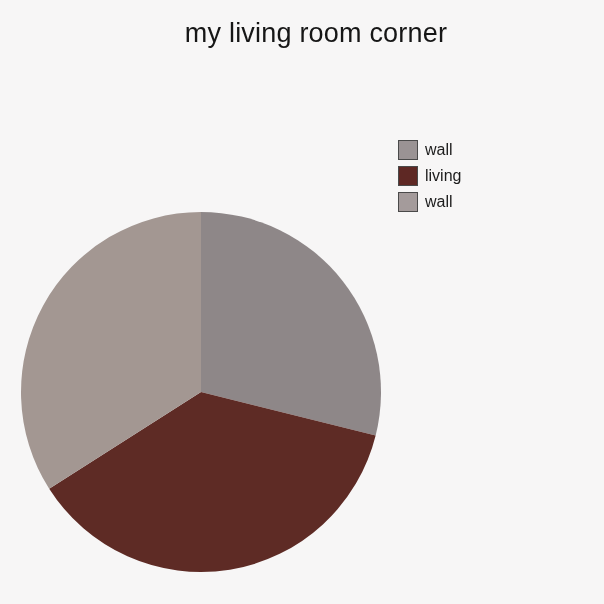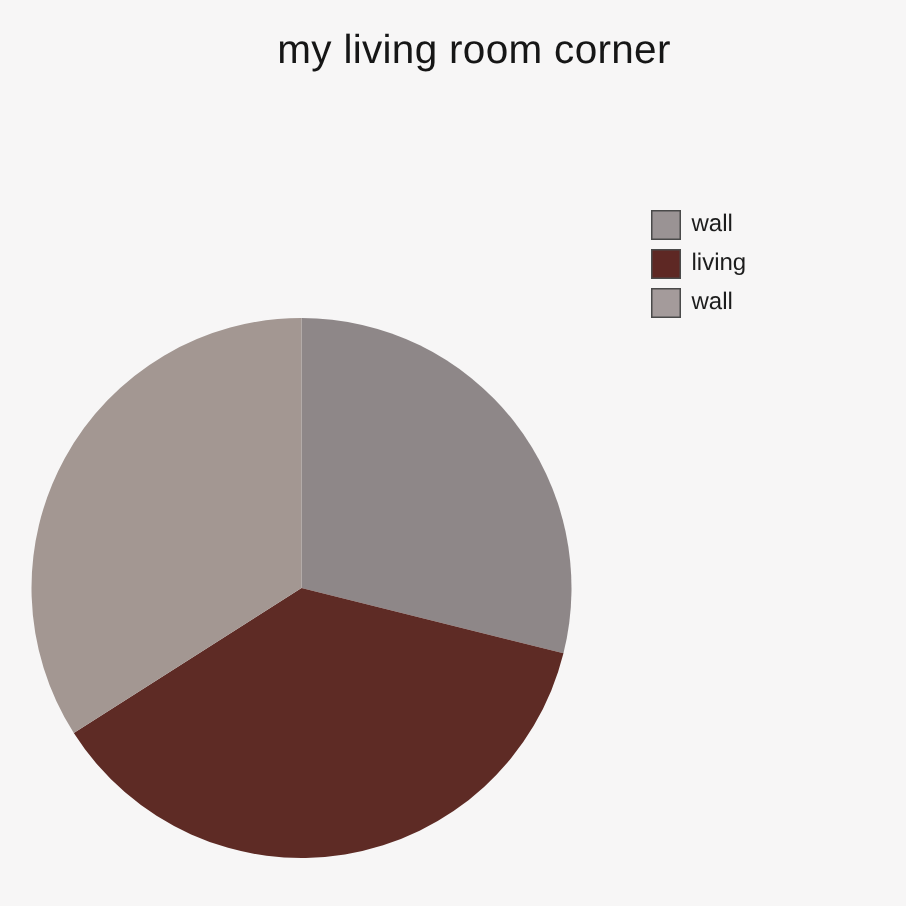--- a/index.html
+++ b/index.html
@@ -33,21 +33,20 @@
   .legend {
     position: absolute;
     left: 398px;
     top: 140px;
   }
   .legend-entry {
     display: flex;
     align-items: center;
     height: 20px;
     margin-bottom: 6px;
-    margin-left: 36px;
   }
   .legend-swatch {
     width: 20px;
     height: 20px;
     box-sizing: border-box;
     border: 1px solid #4a4a4a;
     flex: 0 0 auto;
   }
   .legend-label {
     margin-left: 7px;

